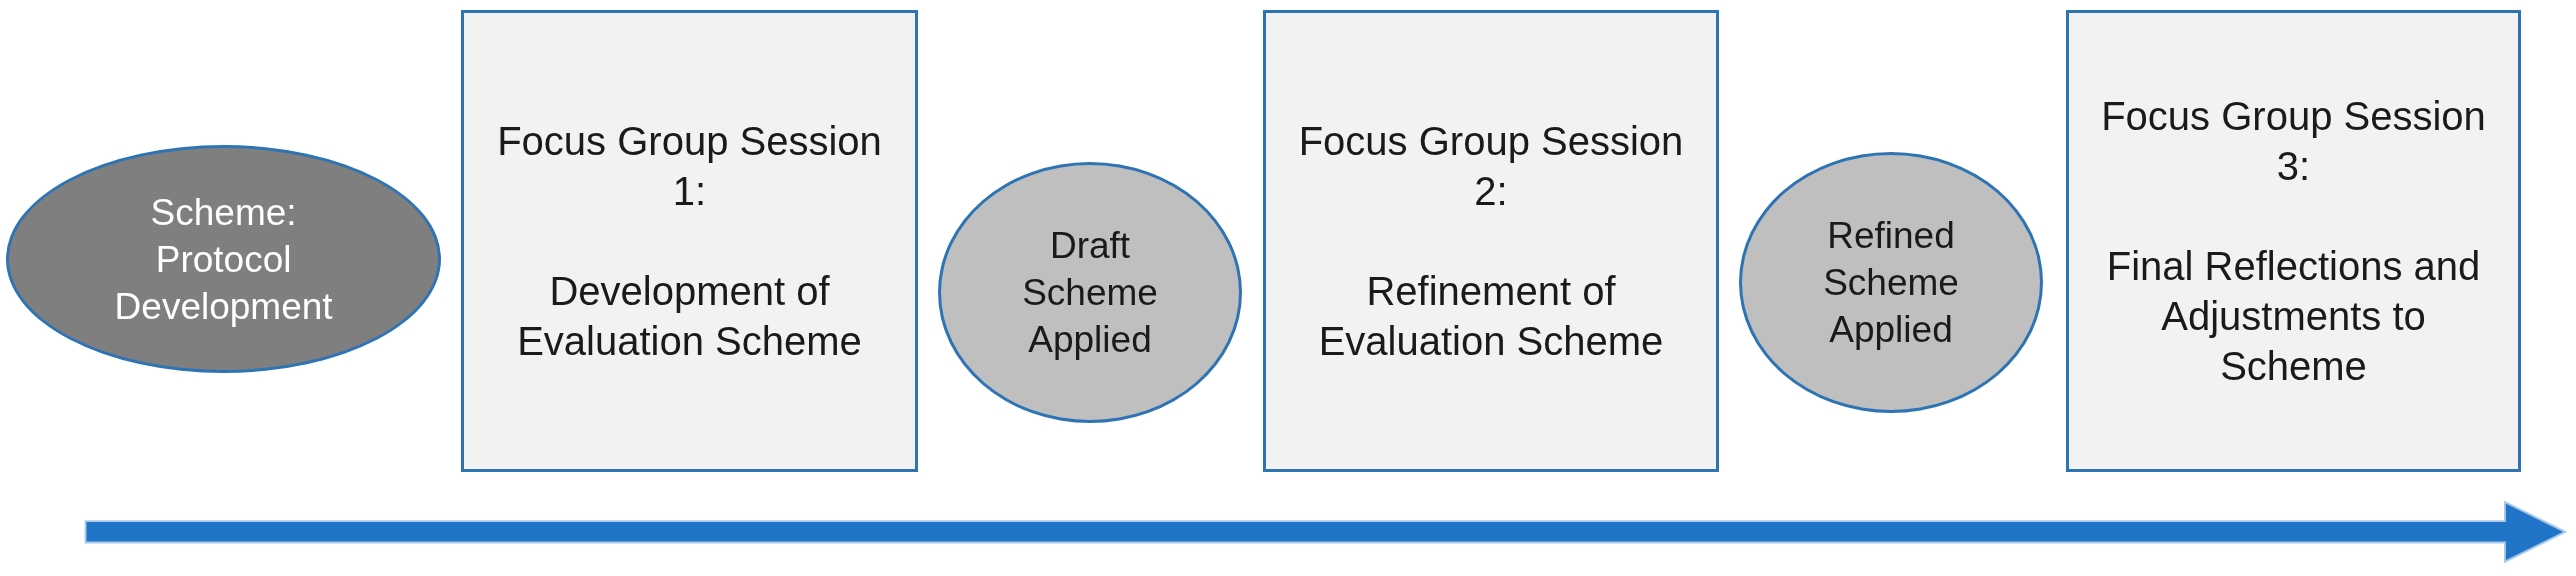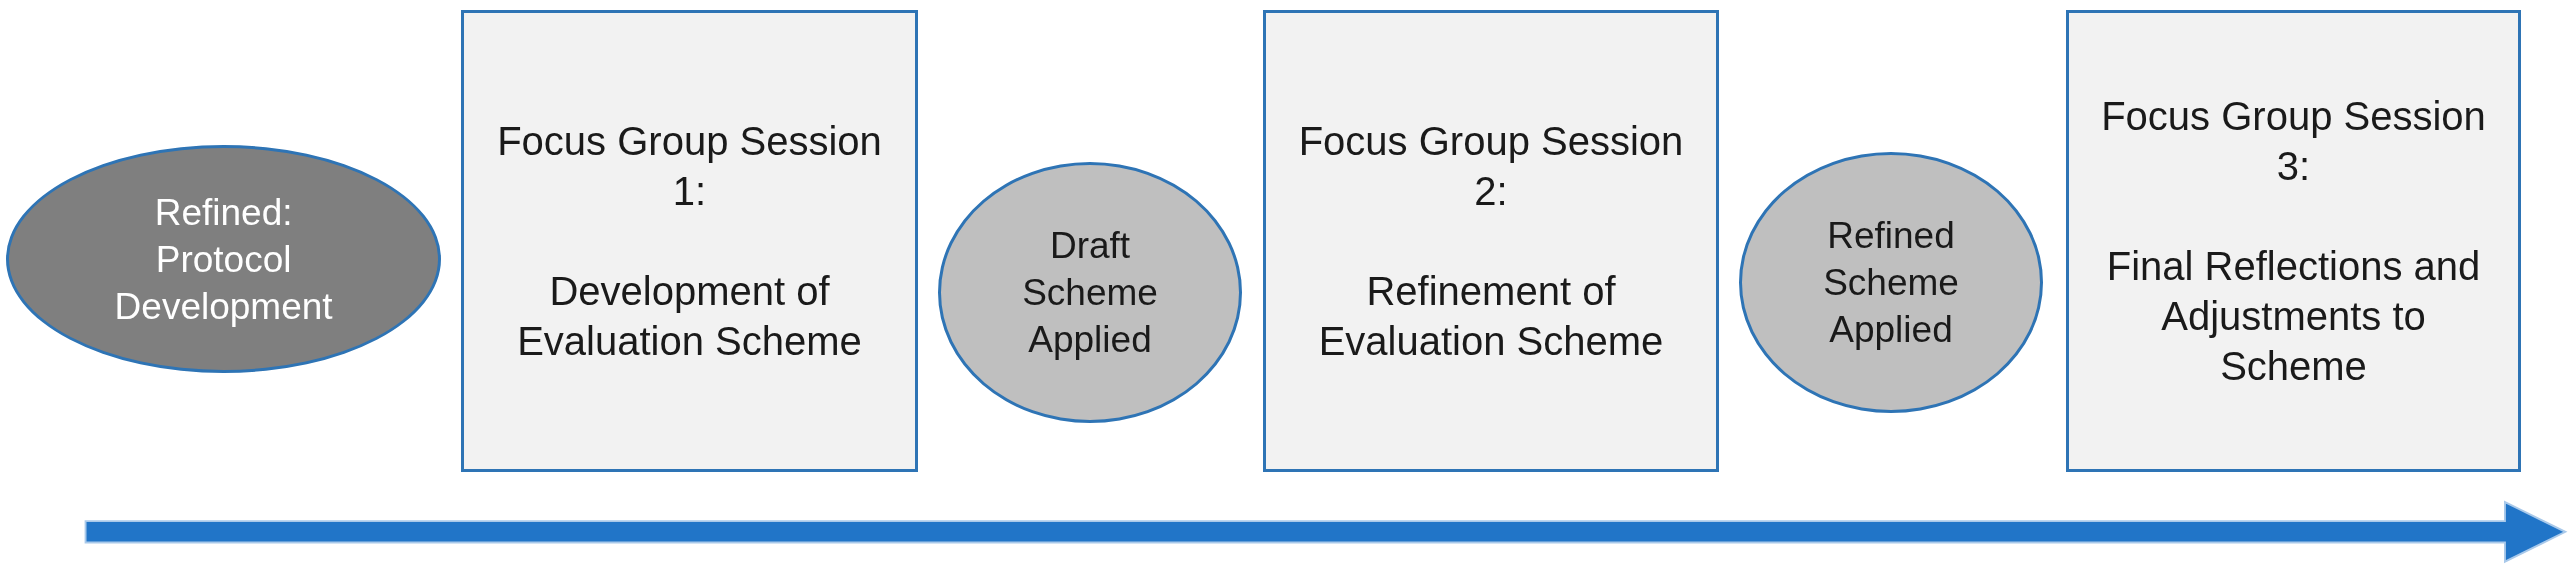--- a/index.html
+++ b/index.html
@@ -79,21 +79,21 @@
     stroke: var(--arrow-edge);
     stroke-width: 2.5;
   }
 </style>
 </head>
 <body>
 
 <div class="canvas">
 
   <div class="shape ellipse ellipse-dark prework-ellipse">
-    <span class="shape-text">Refined:
+    <span class="shape-text">Scheme:
 Protocol
 Development</span>
   </div>
 
   <div class="shape box session1-box">
     <span class="shape-text">Focus Group Session
 1:
 
 Development of
 Evaluation Scheme</span>

